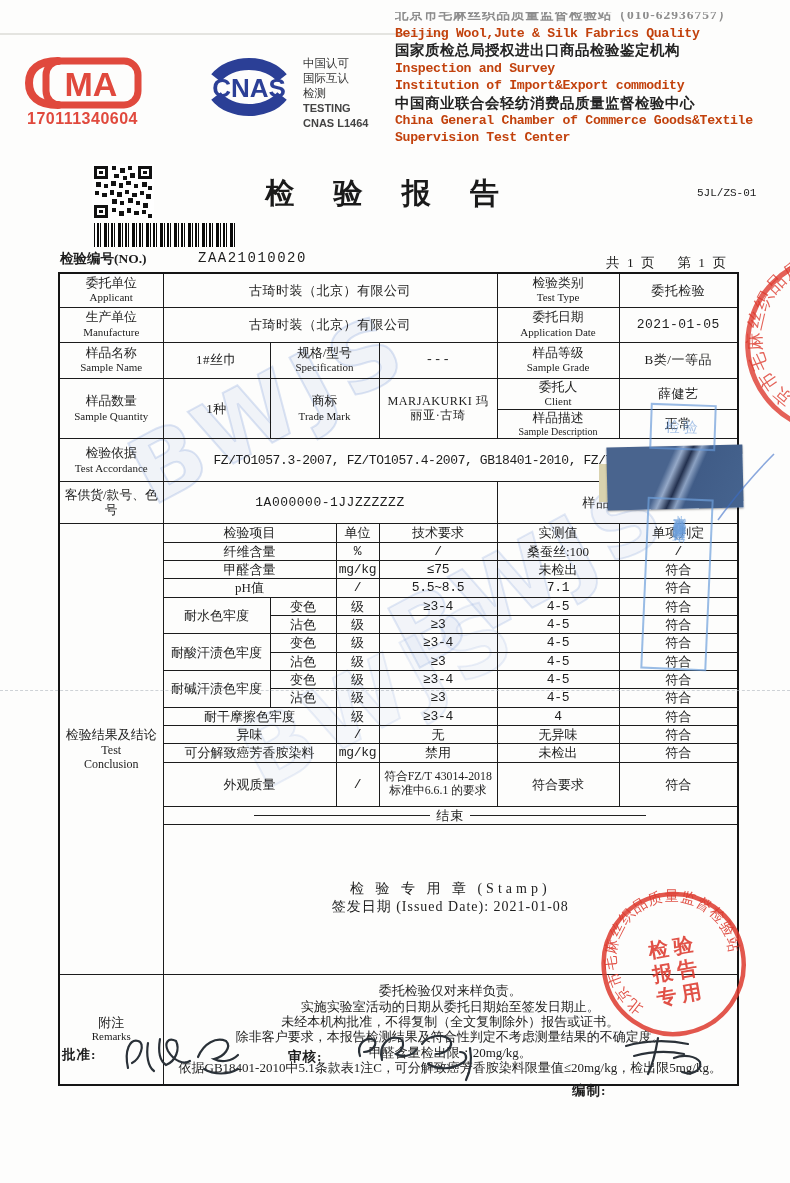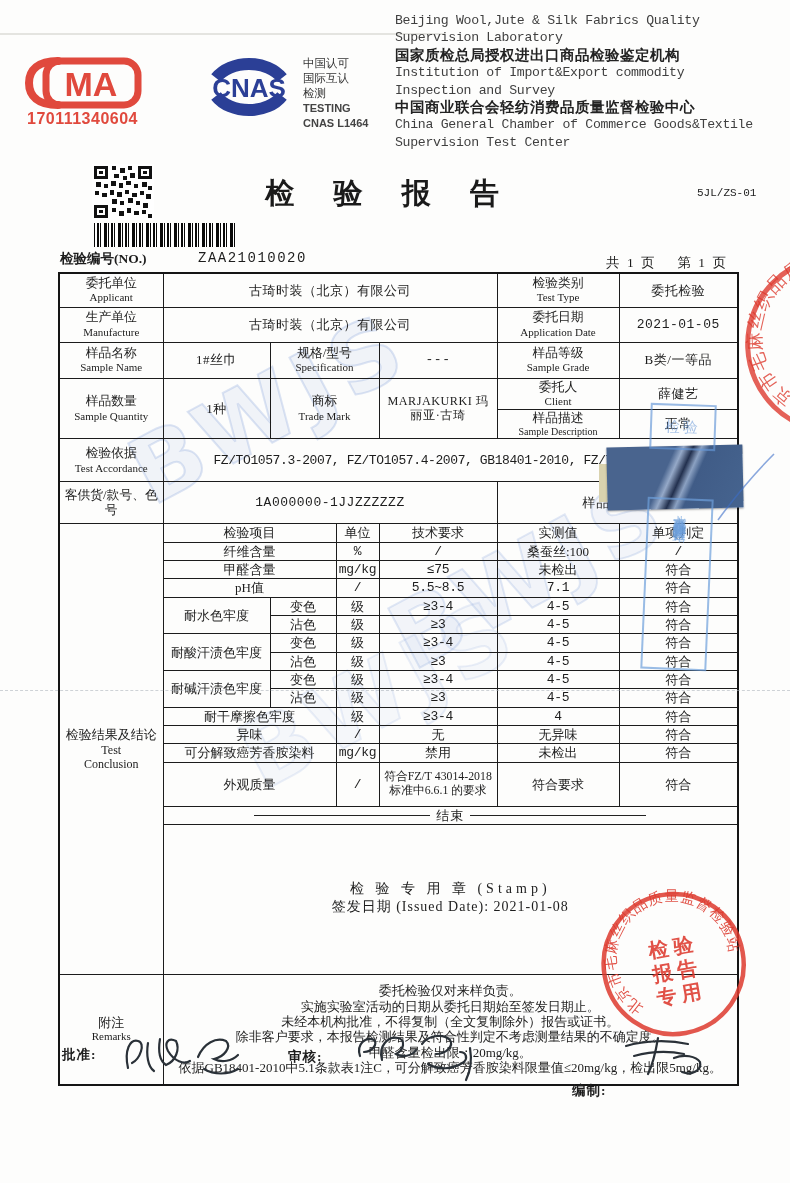--- a/index.html
+++ b/index.html
@@ -16,22 +16,22 @@
              font-family:"Liberation Sans",sans-serif; }
   .ilac-wrap { position:absolute; left:131px; top:50px; }
   .cnas-wrap { position:absolute; left:206px; top:56px; }
   .accred-notes { position:absolute; left:303px; top:56px; font-size:11.5px; line-height:15px; color:#333; }
   .accred-notes .b { font-family:"Liberation Sans",sans-serif; font-weight:bold; color:#444; font-size:11px; }
 
   .lab-block { position:absolute; left:395px; top:12px; width:385px; }
   .lab-faint { height:13px; overflow:hidden; }
   .lab-faint span { display:block; transform:translateY(-6px); color:#8d8d8d; font-size:13.5px; font-weight:bold; letter-spacing:1px; }
   .lab-cn { font-size:14.5px; font-weight:bold; line-height:17.4px; letter-spacing:.5px; color:#222; }
-  .lab-en { font-family:"Liberation Mono","DejaVu Sans Mono",monospace; font-size:13.2px; font-weight:normal;
-            line-height:17.4px; color:#404040; letter-spacing:-.3px; }
+  .lab-en { font-family:"Liberation Mono","DejaVu Sans Mono",monospace; font-size:13.2px; font-weight:bold;
+            line-height:17.4px; color:#c2410c; letter-spacing:-.3px; }
 
   .qr { position:absolute; left:92px; top:164px; }
   .barcode { position:absolute; left:94px; top:223px; width:142px; height:24px;
     background:repeating-linear-gradient(to right,#090909 0 1.5px,#fff 1.5px 2.8px,#090909 2.8px 5.2px,#fff 5.2px 6.4px,#090909 6.4px 7.2px,#fff 7.2px 10.4px,#090909 10.4px 13px,#fff 13px 14px); }
 
   .doc-title { position:absolute; left:210px; top:174px; width:360px; text-align:center;
                font-size:29px; font-weight:bold; letter-spacing:16px; color:#1a1a1a; }
   .doc-subtitle { position:absolute; left:210px; top:227px; width:360px; text-align:center;
                font-size:16.5px; font-weight:bold; color:#111; }
   .doc-code { position:absolute; left:697px; top:187px; font-size:11px; color:#222; }
@@ -123,25 +123,27 @@
 
   <div class="accred-notes">
     <div>中国认可</div>
     <div>国际互认</div>
     <div>检测</div>
     <div class="b">TESTING</div>
     <div class="b">CNAS L1464</div>
   </div>
 
   <div class="lab-block">
+    <div class="lab-faint">
+        <span>北京市毛麻丝织品质量监督检验站（010-62936757）</span>
+      </div>
     <div class="lab-en">Beijing Wool,Jute &amp; Silk Fabrics Quality</div>
-    <div class="lab-en">Supervision Laboratory</div>
     <div class="lab-cn">国家质检总局授权进出口商品检验鉴定机构</div>
+    <div class="lab-en">Inspection and Survey</div>
     <div class="lab-en">Institution of Import&amp;Export commodity</div>
-    <div class="lab-en">Inspection and Survey</div>
     <div class="lab-cn">中国商业联合会轻纺消费品质量监督检验中心</div>
     <div class="lab-en">China General Chamber of Commerce Goods&amp;Textile</div>
     <div class="lab-en">Supervision Test Center</div>
   </div>
 
   <div class="qr">
     <svg width="62" height="56" viewBox="0 0 62 56">
       <rect x="0" y="0" width="62" height="56" fill="#fff"></rect>
       <g fill="#111">
         <rect x="2" y="2" width="14" height="13"></rect>

